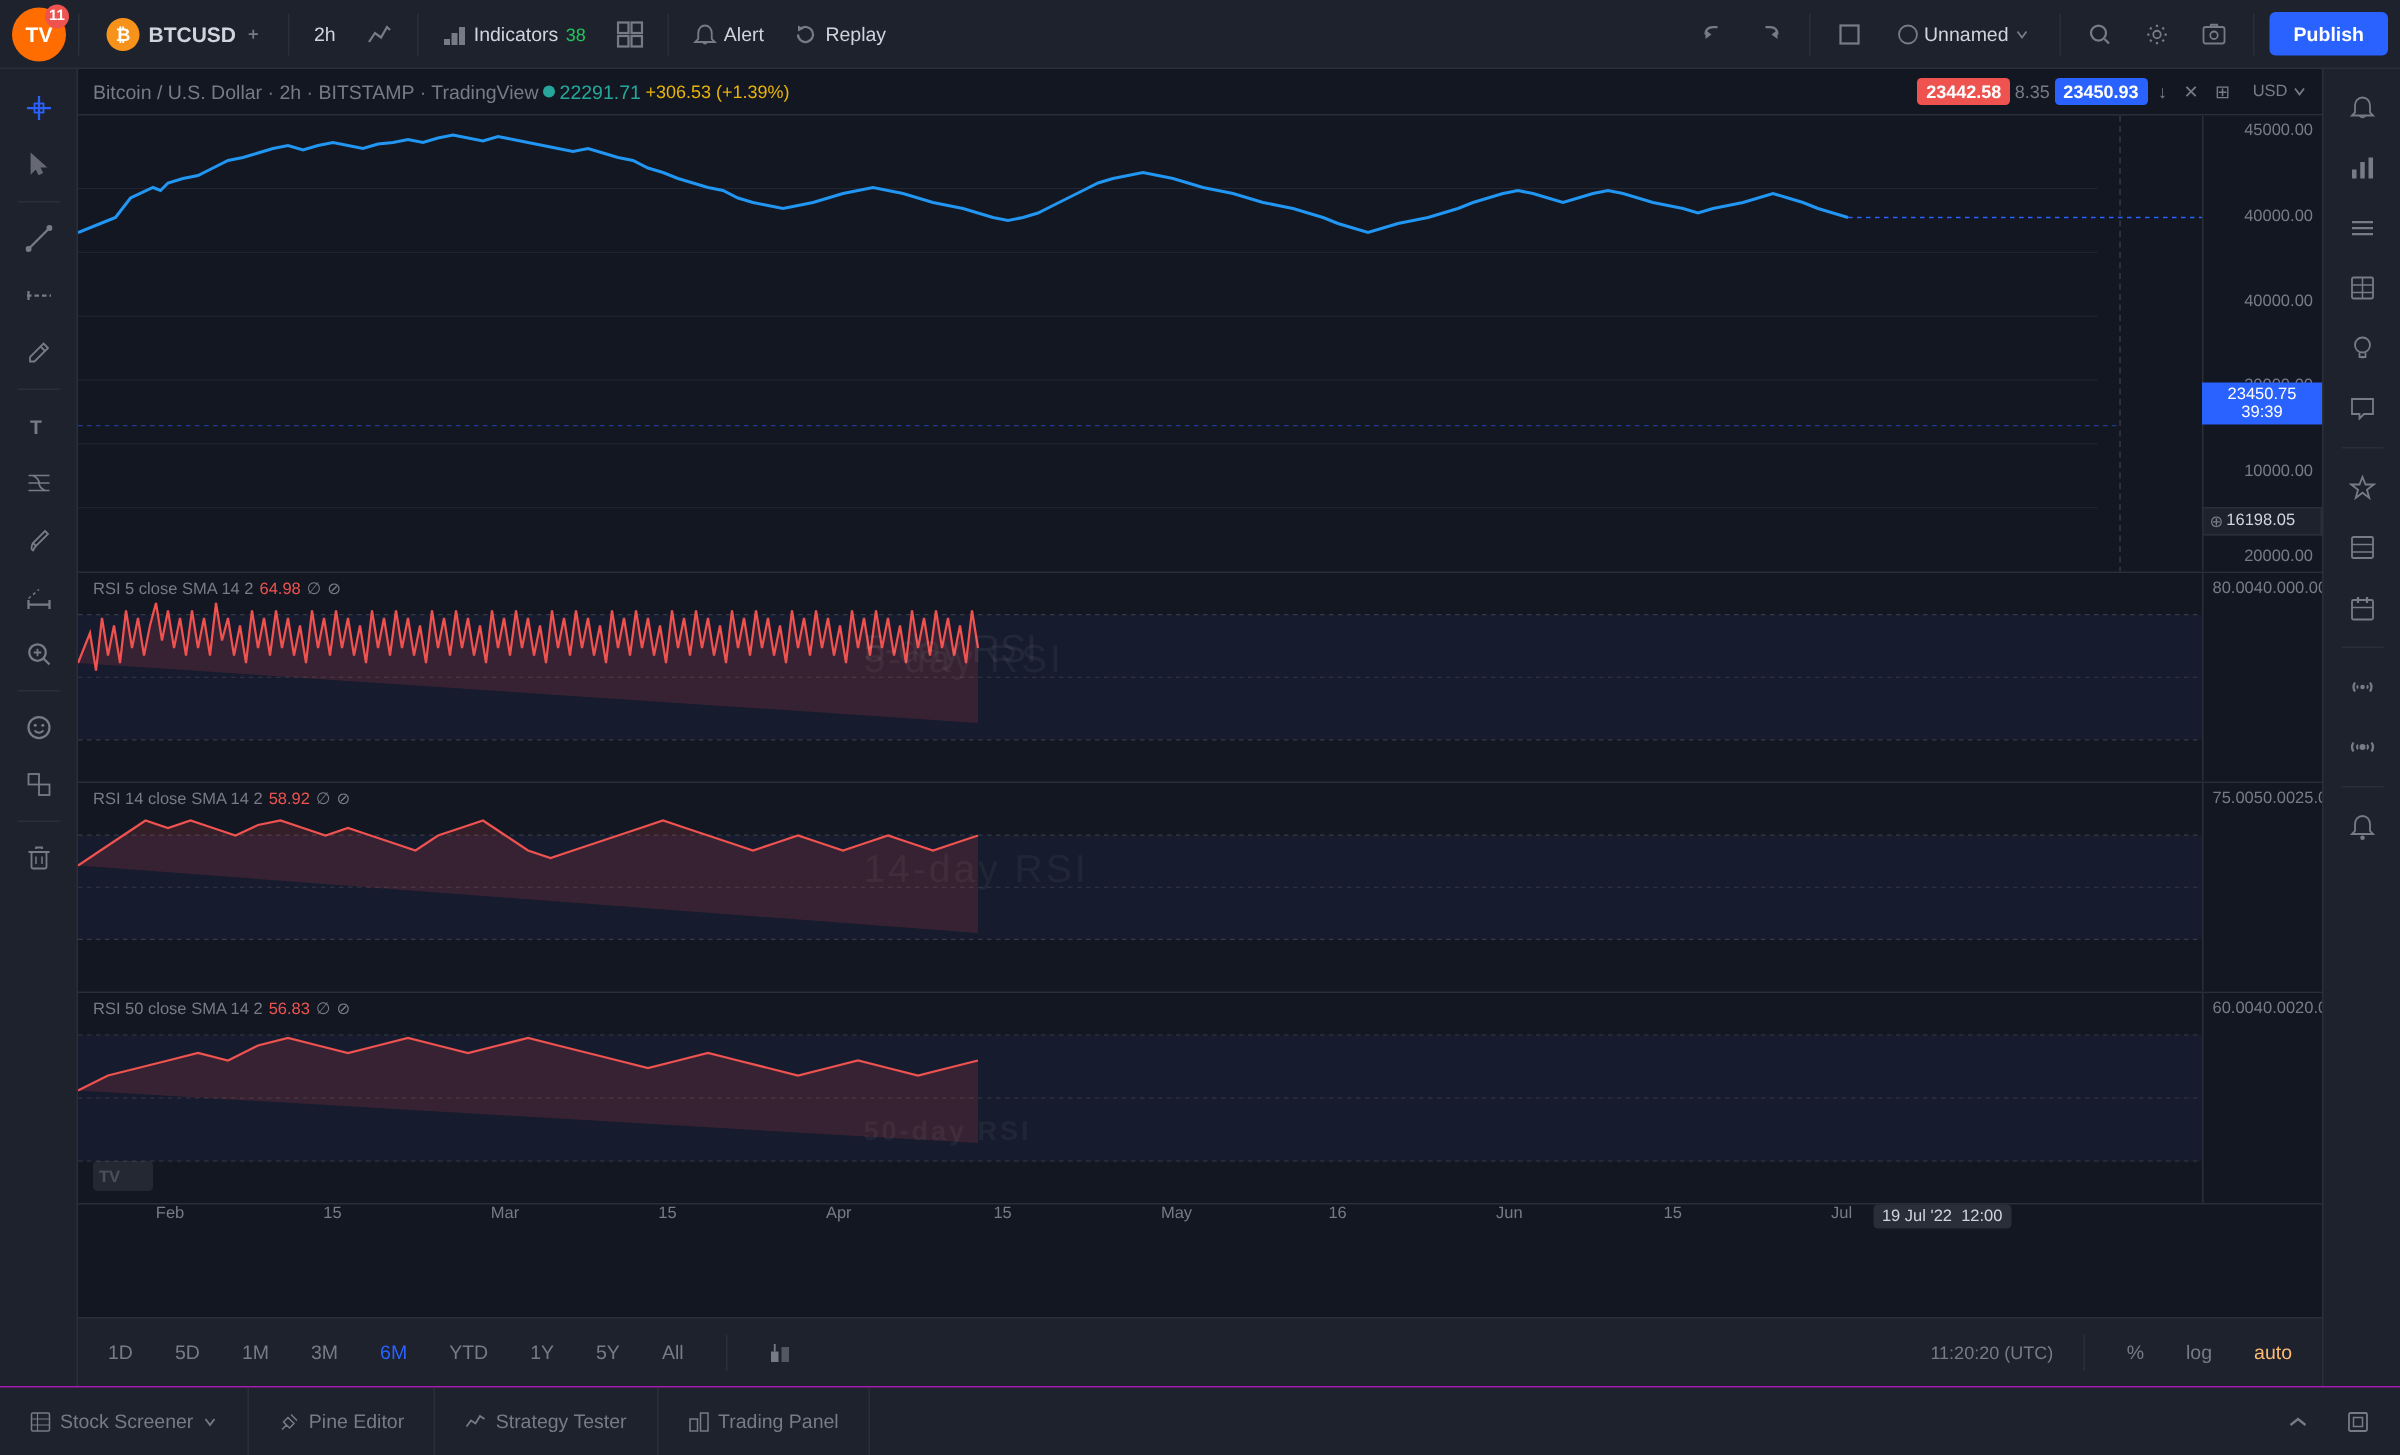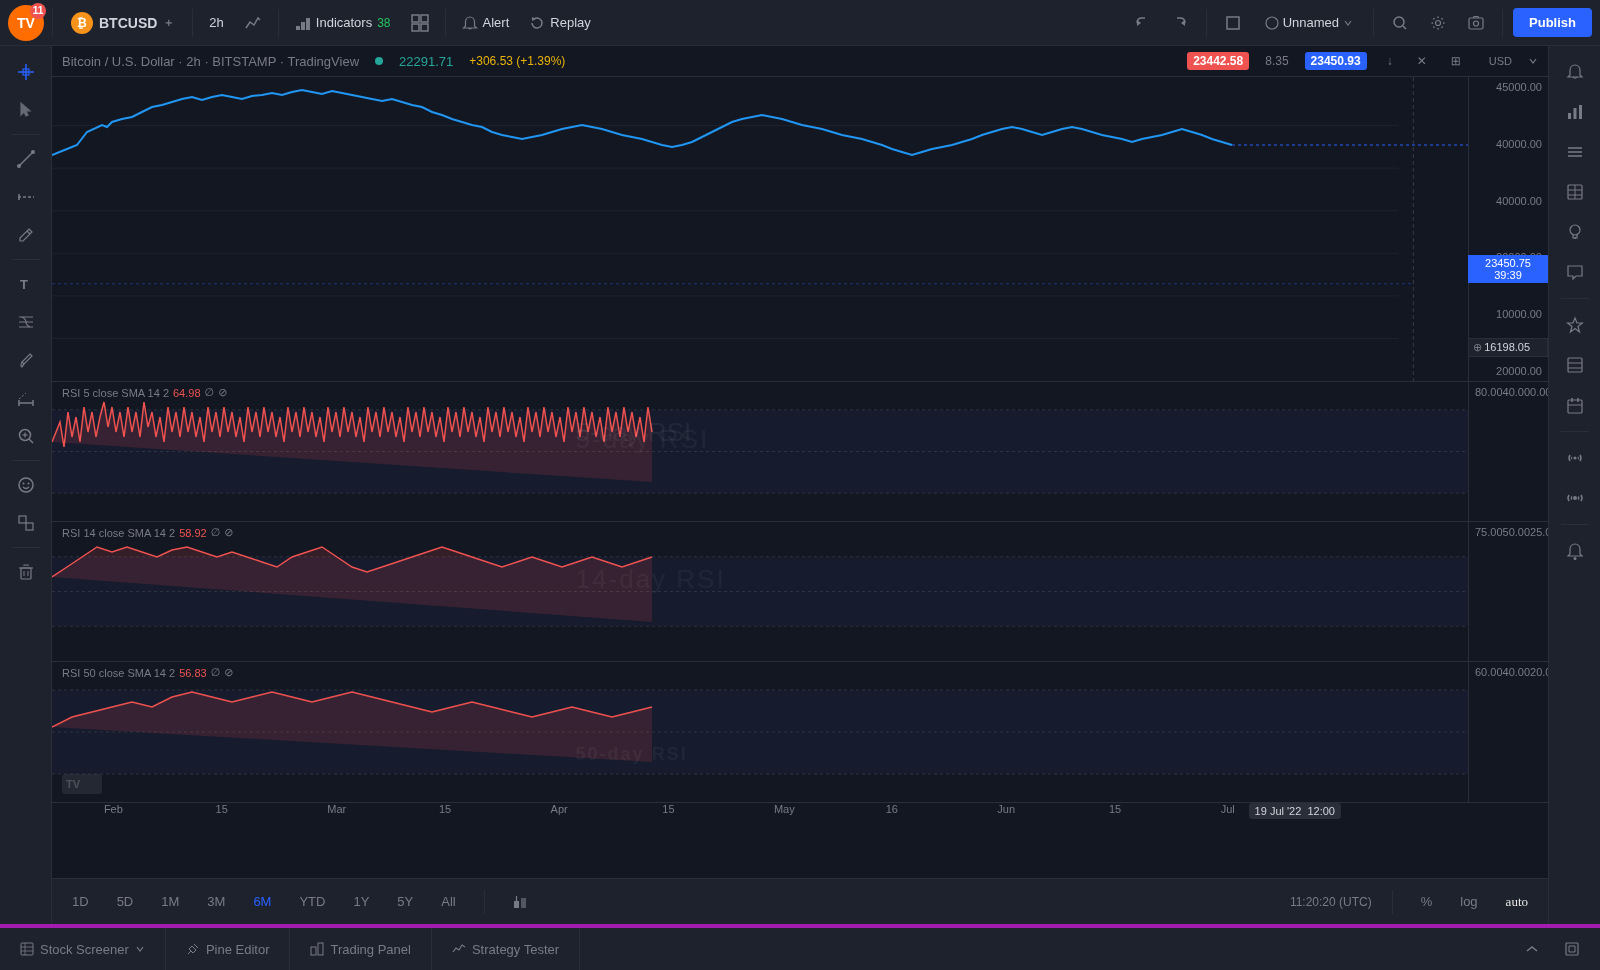--- a/index.html
+++ b/index.html
@@ -93,21 +93,21 @@
       background: #131722;
       position: relative;
       overflow: hidden;
     }
 
     
     .chart-header {
       display: flex;
       align-items: center;
       padding: 6px 10px;
-      gap: 16px;
+      gap: 3px;
       border-bottom: 1px solid #2a2e39;
       background: #131722;
       flex-wrap: wrap;
     }
     .chart-title { font-size: 13px; color: #d1d4dc; font-weight: 500; }
     .chart-title span { color: #787b86; }
     .live-dot { width: 8px; height: 8px; background: #26a69a; border-radius: 50%; }
     .price-tag { font-size: 13px; color: #26a69a; }
     .price-change { font-size: 12px; color: #eab308; }
     .price-badge {
@@ -206,21 +206,21 @@
     }
     .period-btn.active { color: #2962ff; }
     .bottom-sep { width: 1px; height: 24px; background: #2a2e39; margin: 0 8px; }
     .bottom-spacer { flex: 1; }
     .time-info { font-size: 12px; color: #787b86; }
 
     
     .bottom-panel {
       height: 46px;
       background: #1e222d;
-      border-top: 4px solid #a21caf;
+      border-top: 1px solid #a21caf;
       display: flex;
       align-items: stretch;
     }
     .panel-tab {
       display: flex; align-items: center; gap: 6px;
       padding: 0 20px; cursor: pointer;
       color: #787b86; font-size: 13px;
       border-right: 1px solid #2a2e39;
     }
     .panel-tab-spacer { flex: 1; }
@@ -655,21 +655,21 @@
             <rect x="1" y="6" width="5" height="7" fill="#787b86"></rect>
             <rect x="8" y="3" width="5" height="10" fill="#787b86" opacity="0.6"></rect>
             <line x1="3.5" y1="1" x2="3.5" y2="6" stroke="#787b86" stroke-width="1.2"></line>
           </svg>
       </div>
       <div class="bottom-spacer"></div>
       <span class="time-info">11:20:20 (UTC)</span>
       <div class="bottom-sep"></div>
       <div class="period-btn">%</div>
       <div class="period-btn">log</div>
-      <div class="period-btn" style="color:#e5e5e5;font-family:Liberation Serif, serif;">auto</div>
+      <div class="period-btn" style="color:#fdba74;">auto</div>
     </div>
 
   </div>
 
   <div class="right-sidebar">
     <div class="sidebar-tool">
       <svg width="18" height="18" viewBox="0 0 18 18" fill="none">
           <path d="M9 2 C6 2 4 4.5 4 7.5 L4 12 L2 14 L16 14 L14 12 L14 7.5 C14 4.5 12 2 9 2Z" stroke="#787b86" stroke-width="1.2"></path>
           <path d="M7 14 Q9 16.5 11 14" stroke="#787b86" stroke-width="1.2" fill="none"></path>
         </svg>
@@ -774,30 +774,30 @@
   </div>
   <div class="panel-tab">
     <svg width="14" height="14" viewBox="0 0 14 14" fill="none">
         <path d="M2 12 L5 9 L3 7 L6 4 L10 8 L7 11 L5 9 L2 12Z" stroke="#787b86" stroke-width="1" fill="none"></path>
         <line x1="8" y1="2" x2="12" y2="6" stroke="#787b86" stroke-width="1"></line>
       </svg>
     <span>Pine Editor</span>
   </div>
   <div class="panel-tab">
     <svg width="14" height="14" viewBox="0 0 14 14" fill="none">
+        <polyline points="1,10 4,6 7,8 10,3 13,5" stroke="#787b86" stroke-width="1.2" fill="none"></polyline>
+      </svg>
+    <span>Strategy Tester</span>
+  </div>
+  <div class="panel-tab">
+    <svg width="14" height="14" viewBox="0 0 14 14" fill="none">
         <rect x="1" y="5" width="5" height="8" stroke="#787b86" stroke-width="1"></rect>
         <rect x="8" y="1" width="5" height="12" stroke="#787b86" stroke-width="1"></rect>
       </svg>
     <span>Trading Panel</span>
-  </div>
-  <div class="panel-tab">
-    <svg width="14" height="14" viewBox="0 0 14 14" fill="none">
-        <polyline points="1,10 4,6 7,8 10,3 13,5" stroke="#787b86" stroke-width="1.2" fill="none"></polyline>
-      </svg>
-    <span>Strategy Tester</span>
   </div>
   <div class="panel-tab-spacer"></div>
   <div class="panel-controls">
     <div class="icon-btn">
       <svg width="14" height="14" viewBox="0 0 14 14" fill="none">
           <path d="M2 9 L7 5 L12 9" stroke="#787b86" stroke-width="1.5"></path>
         </svg>
     </div>
     <div class="icon-btn">
       <svg width="14" height="14" viewBox="0 0 14 14" fill="none">

